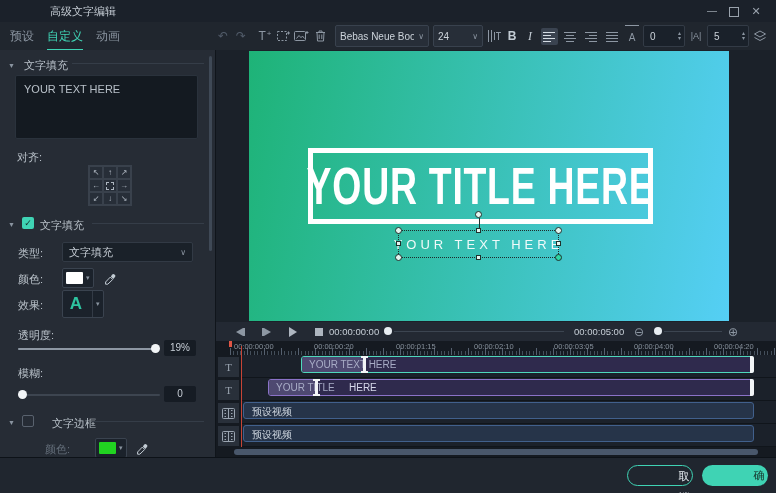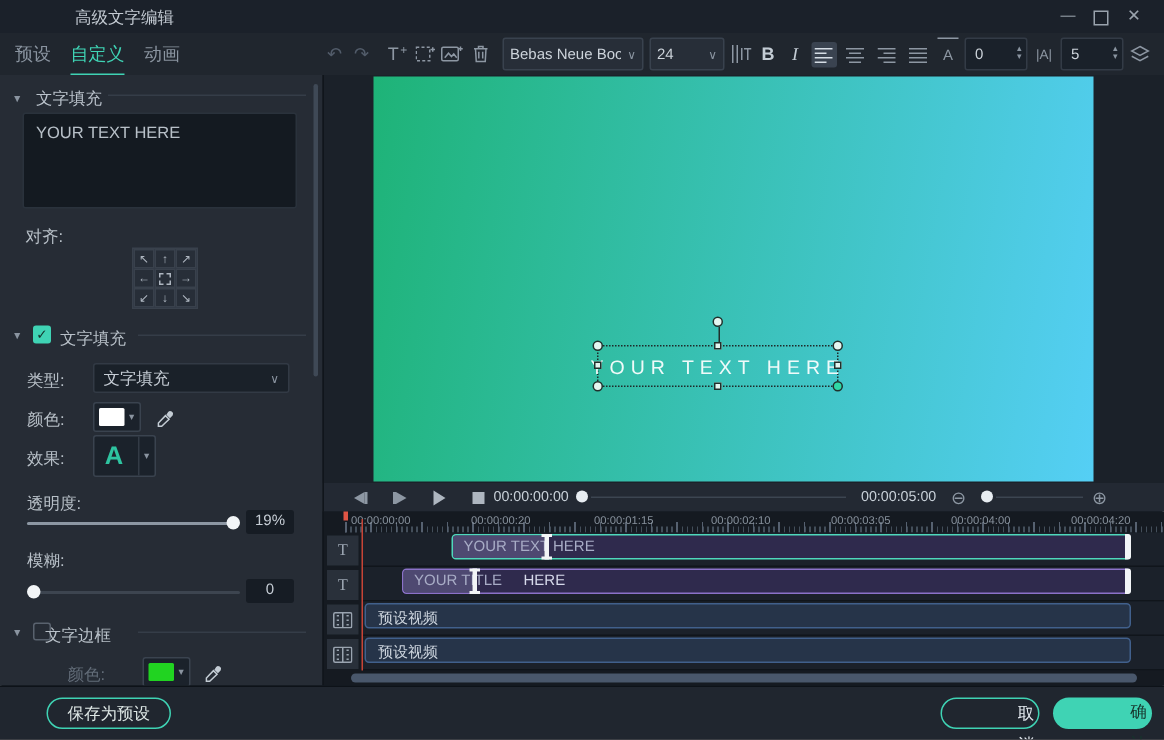--- a/index.html
+++ b/index.html
@@ -298,40 +298,43 @@
     <div class="slider" style="left:18px;top:340px;width:142px">
       <span class="track"></span>
         <span class="thumb" style="left:0"></span>
     </div>
     <span class="valbox" style="left:164px;top:336px">0</span>
 
     <div class="sechead" style="top:366px">
       <span class="tri">▼</span>
     </div>
     <span class="checkbox off" style="left:22px;top:365px"></span>
-    <span class="plabel" style="left:30px;top:366px">文字边框</span>
+    <span class="plabel" style="left:52px;top:366px">文字边框</span>
     <div class="divline" style="left:92px;top:371px;width:112px"></div>
 
     <span class="plabel" style="left:45px;top:392px;color:#626c78">颜色:</span>
     <div class="swatchbox" style="left:95px;top:388px">
       <span class="swatch" style="background: rgb(33, 211, 33);"></span>
       <span class="chev">▾</span>
     </div>
     <span class="tb" style="position:absolute;left:135px;top:389px">
       <svg width="13" height="13" viewBox="0 0 13 13">
           <path d="M8 1.8a1.9 1.9 0 0 1 3.2 2L9.3 5.9 6.9 3.5z" fill="#c3ccd4"></path>
           <path d="M6.3 4.1L8.7 6.5 3.8 11.2H1.6V9z" fill="none" stroke="#c3ccd4"></path>
         </svg>
     </span>
 
     <div id="panel-scroll"></div>
   </div>
 
   <div id="preview">
     <div id="canvas" style="background: linear-gradient(100deg, rgb(30, 179, 119) 0%, rgb(85, 207, 245) 100%);">
+      <div id="titlebox">
+        <span id="titletext">YOUR TITLE HERE</span>
+      </div>
       <div id="selbox">
         <span id="subtext">YOUR TEXT HERE</span>
         <span id="rotline"></span>
         <span class="hdl c" id="rothdl"></span>
         <span class="hdl c" style="left:-4px;top:-4px"></span>
         <span class="hdl c" style="right:-4px;top:-4px"></span>
         <span class="hdl c" style="left:-4px;bottom:-4px"></span>
         <span class="hdl c fill" style="right:-4px;bottom:-4px"></span>
         <span class="hdl s" style="left:calc(50% - 3px);top:-3px"></span>
         <span class="hdl s" style="left:calc(50% - 3px);bottom:-3px"></span>
@@ -421,18 +424,17 @@
         <span class="vlabel">预设视频</span>
       </div>
     </div>
 
     <div id="playhead-head"></div>
     <div id="playhead-line"></div>
     <div id="tl-scroll"></div>
   </div>
 
   <div id="footer">
-    <span class="pill" id="btn-save">保存为预设</span>
     <span class="pill" id="btn-cancel">取消</span>
     <span class="pill" id="btn-ok">确认</span>
   </div>
 
 </div>
 
 </body></html>

